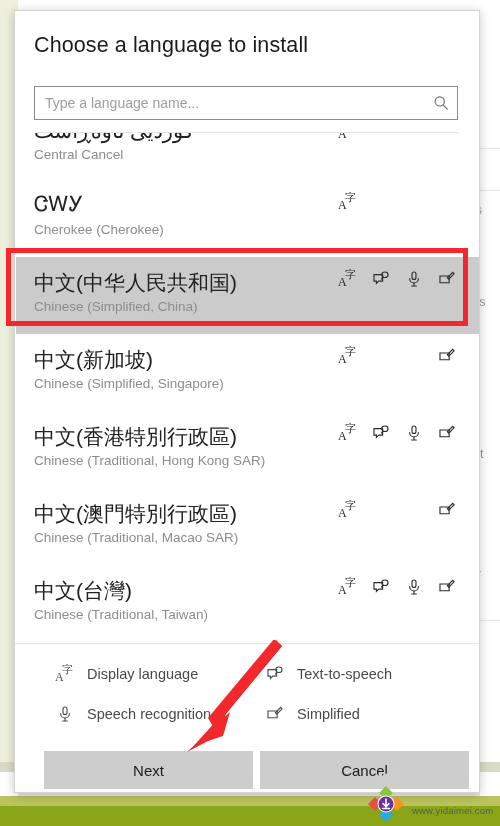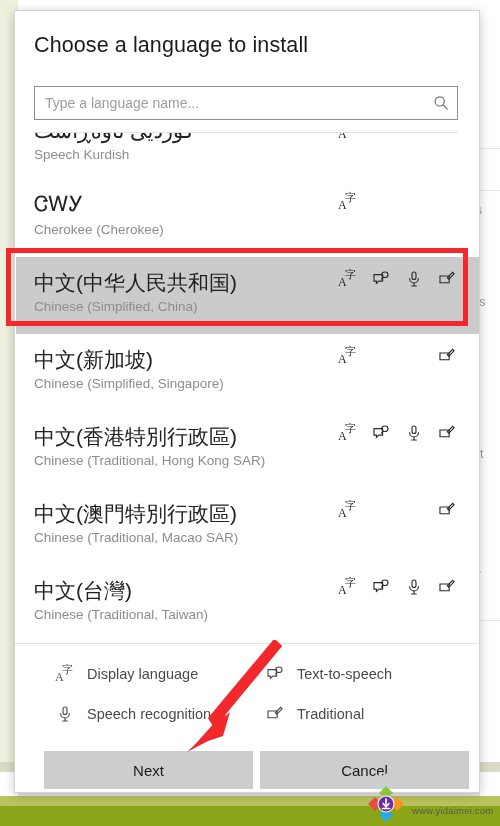--- a/index.html
+++ b/index.html
@@ -337,21 +337,21 @@
           <path d="M12.4 12.1 L17 16.8" stroke-linecap="round"></path>
         </svg>
       </button>
     </div>
 
     <div class="list-sep"></div>
 
     <div id="list">
         <div class="row clipped-top">
           <div class="native">کوردیی ناوەڕاست</div>
-          <div class="eng">Speech Kurdish</div>
+          <div class="eng">Central Cancel</div>
           <div class="icons">
             <span class="ico ico-display">
               <span class="a">A</span>
             </span>
             <span class="ico ph">
               <svg width="18" height="18" viewBox="0 0 20 20" fill="none" stroke="currentColor" stroke-width="1.25">
                 <path d="M2.2 5.2 h9.6 v7.1 h-4.3 l-2.6 2.5 v-2.5 h-2.7 z"></path>
                 <ellipse cx="14.3" cy="5.3" rx="3.5" ry="3.1" fill="none"></ellipse>
                 <path d="M11.9 7.8 L10.6 10.1" stroke-linecap="round"></path>
               </svg>
@@ -582,21 +582,21 @@
           </span>
           <span>Speech recognition</span>
         </div>
         <div class="legend-item lg-3">
           <span class="ico">
             <svg width="18" height="18" viewBox="0 0 20 20" fill="none" stroke="currentColor" stroke-width="1.25">
               <path d="M2.2 6.6 h10.2 v7.6 H2.2 z"></path>
               <path d="M10.4 8.6 L16.3 2.6 l1.6 1.6 L12 10.2 z"></path>
             </svg>
           </span>
-          <span>Traditional</span>
+          <span>Simplified</span>
         </div>
       </div>
 
     <button class="btn btn-cancel">Cancel</button>
     <button class="btn btn-next">Next</button>
 
   </div>
 
   <div class="ann-box"></div>
   <svg class="ann-arrow" viewBox="0 0 120 120">

